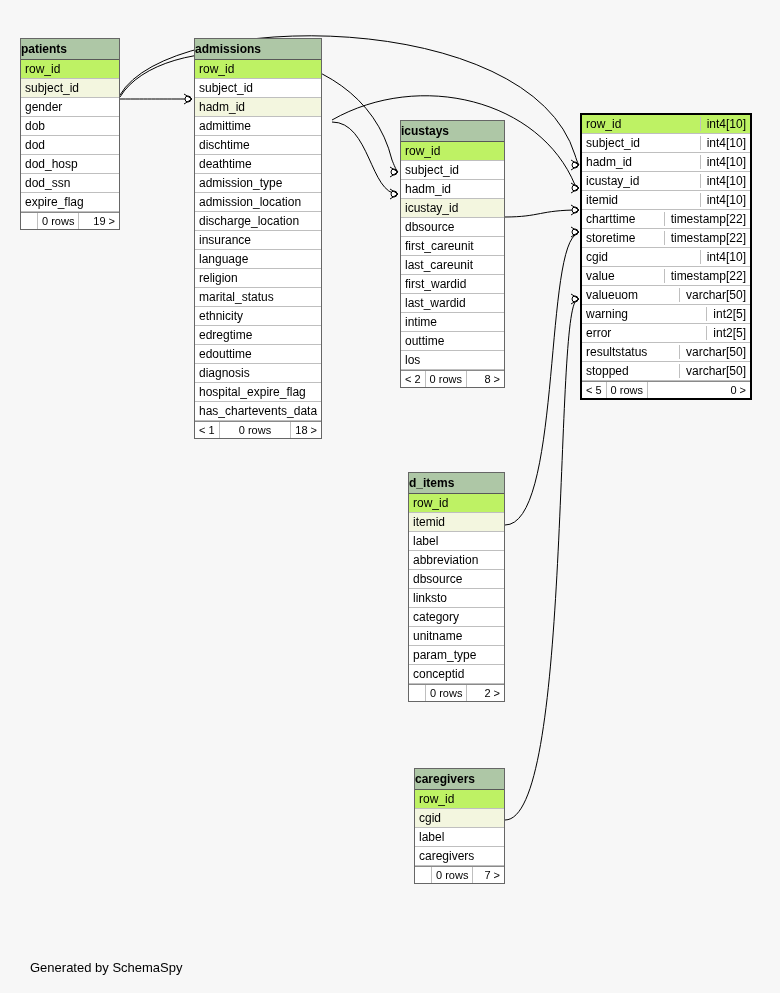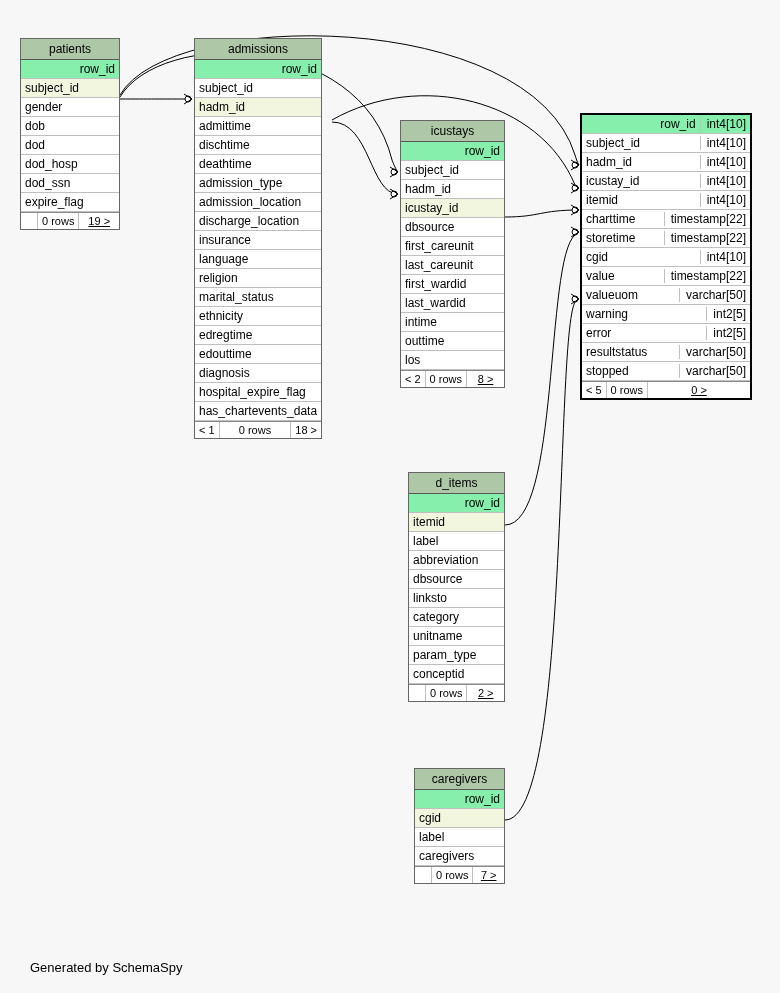--- a/index.html
+++ b/index.html
@@ -24,37 +24,35 @@
     border: 1px solid #666;
     background: #fff;
     box-sizing: border-box;
   }
   .entity.focused {
     border: 2px solid #000;
   }
   .entity .title {
     background: #aec7a6;
     border-bottom: 1px solid #585858;
-    text-align: center;
-    font-weight: normal;
+    font-weight: bold;
     padding: 3px 0;
     font-size: 12px;
   }
   .entity .row {
     border-bottom: 1px solid #bfbfbf;
     padding: 2px 4px;
     font-size: 12px;
     display: flex;
   }
   .entity .row:last-of-type {
     border-bottom: none;
   }
   .entity .row.pk {
-    background: #86efac;
-    text-align: right;
+    background: #bef264;
   }
   .entity .row.fk {
     background: #f3f6df;
   }
   .entity .row .colname {
     flex: 1;
     white-space: nowrap;
   }
   .entity .row .coltype {
     white-space: nowrap;
@@ -74,23 +72,22 @@
   }
   .entity .footer .cell {
     border-right: 1px solid #bfbfbf;
     padding: 2px 4px;
     white-space: nowrap;
   }
   .entity .footer .cell:last-child {
     border-right: none;
   }
   .entity .footer .cell.right {
-    text-align: center;
+    text-align: right;
     flex: 1;
-    text-decoration: underline;
   }
   .entity .footer .cell.spacer {
     width: 8px;
   }
   .footer-global {
     position: absolute;
     left: 30px;
     bottom: 18px;
     font-size: 13px;
   }

